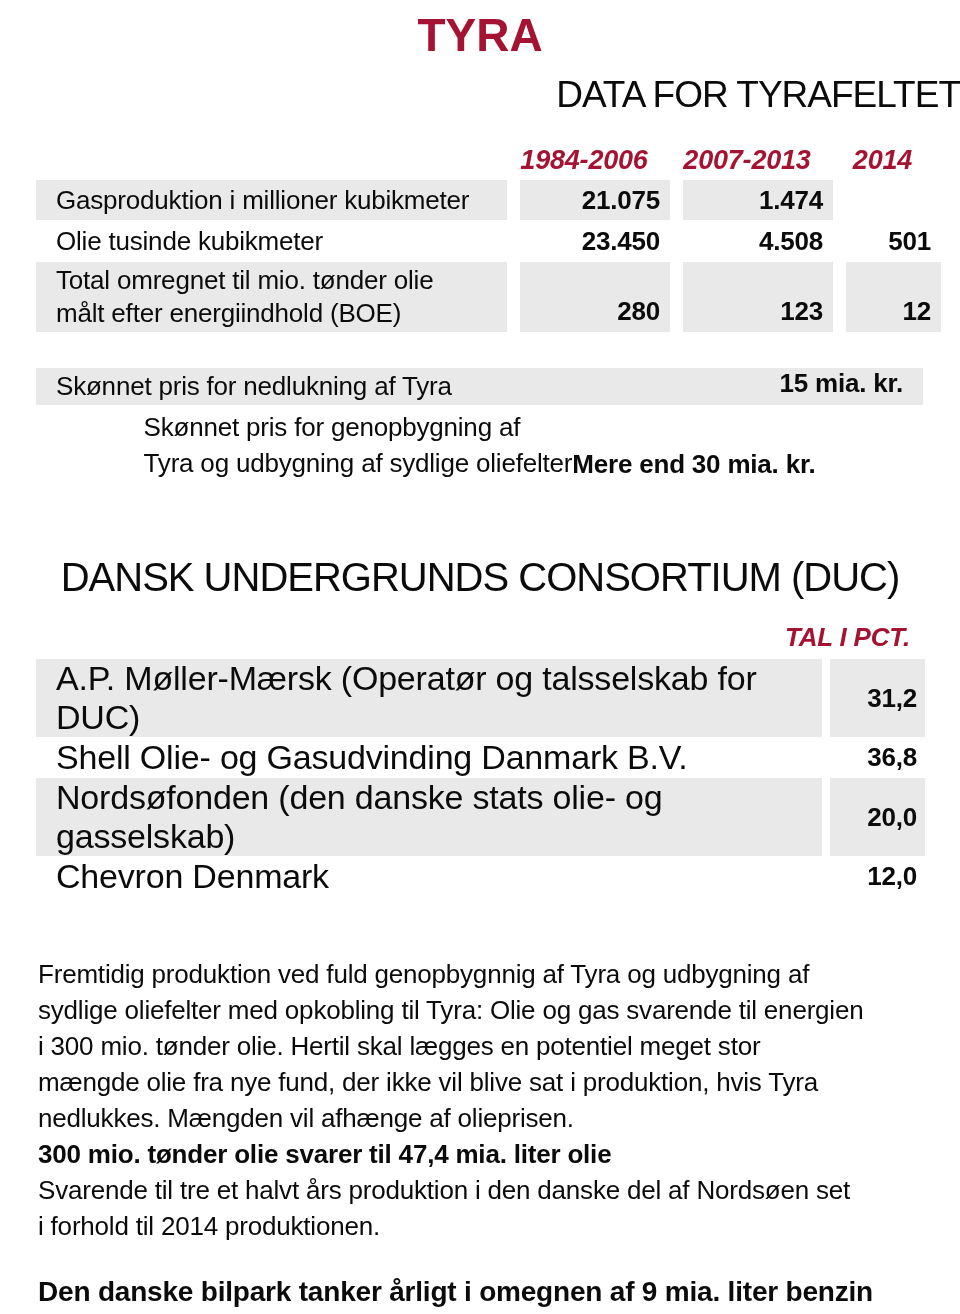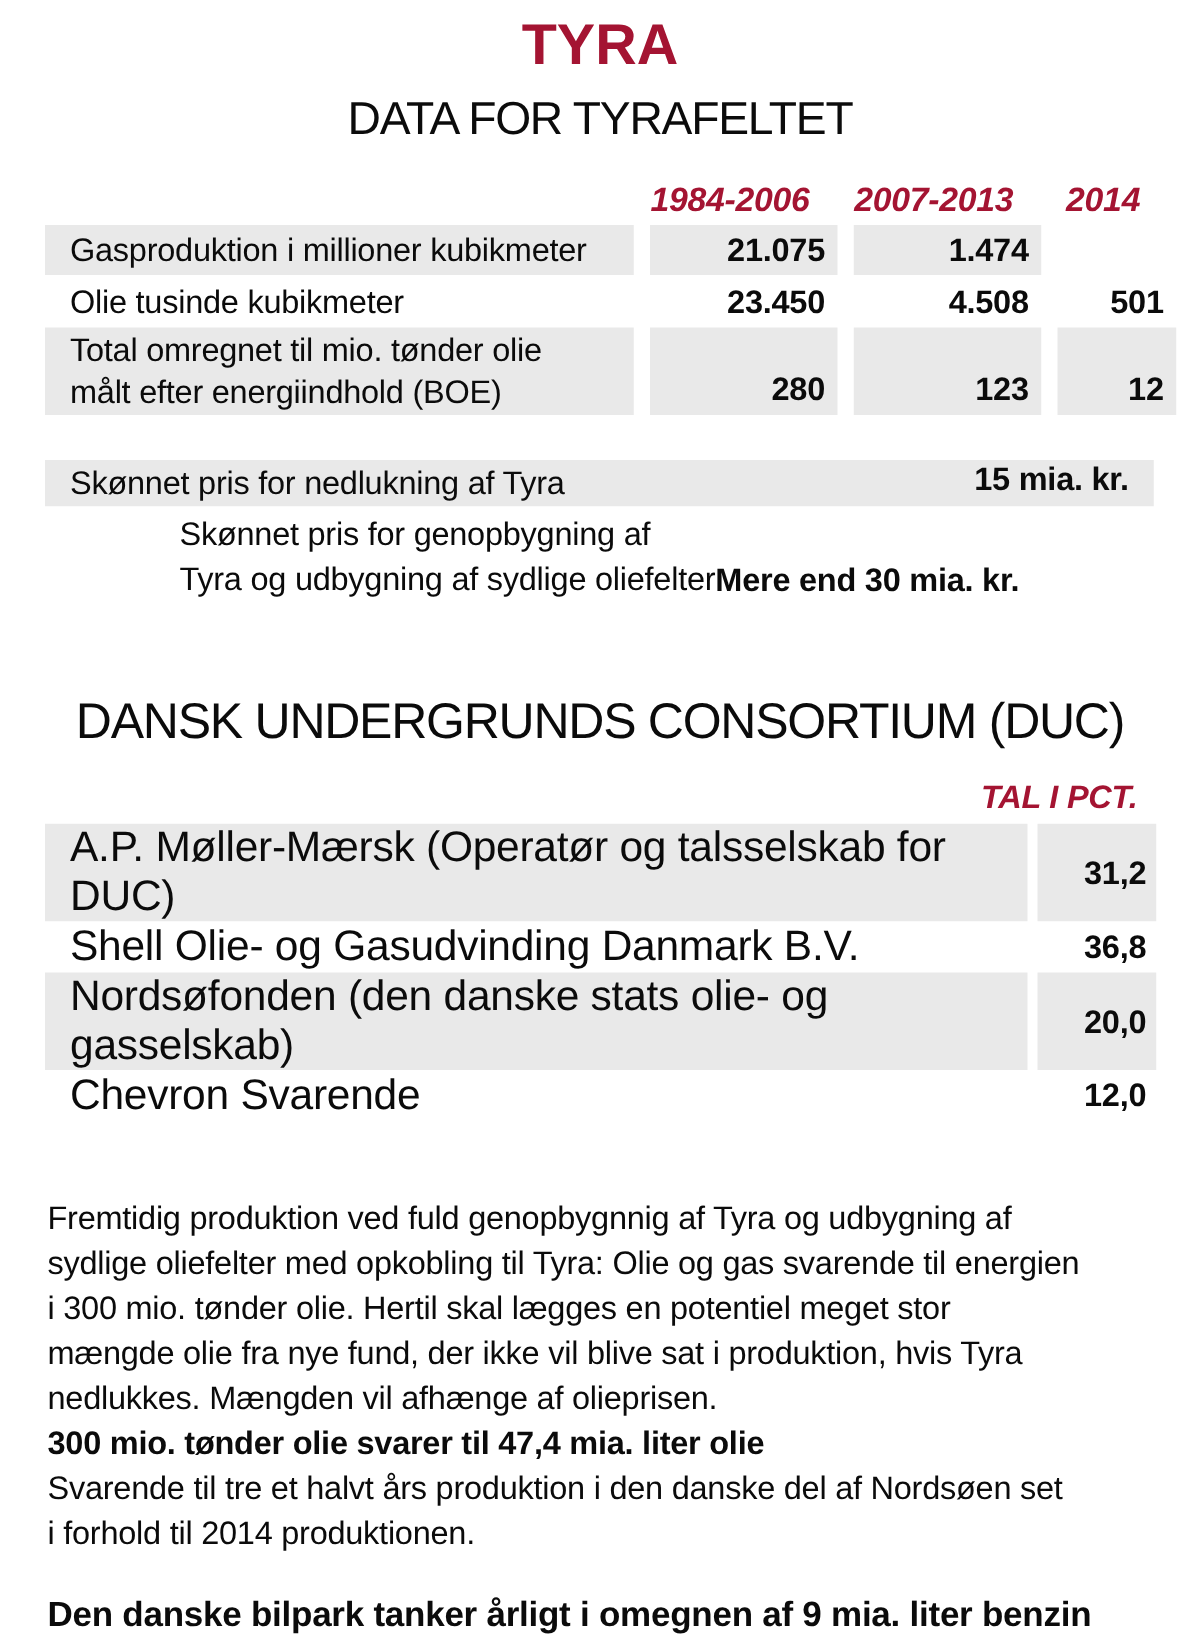--- a/index.html
+++ b/index.html
@@ -11,21 +11,21 @@
   .page{
     width:960px;height:1314px;background:#fff;overflow:hidden;
     font-family:"Liberation Sans","DejaVu Sans",sans-serif;
     color:var(--ink);letter-spacing:-0.2px;position:relative;
   }
   .title{
     margin:0;padding-top:8px;text-align:center;
     font-size:46px;font-weight:bold;color:var(--red);letter-spacing:0;
   }
   .subtitle{
-    margin:12px 0 0;text-align:center;
+    margin:12px 0 0;text-align:right;
     font-size:37px;font-weight:400;letter-spacing:-1px;
   }
   
   .prod-table{margin:26px 0 0 36px;width:905px;}
   .grid4{display:grid;grid-template-columns:471px 150px 150px 95px;column-gap:13px;}
   .years{height:34px;align-items:end;margin-bottom:4px;}
   .years .yh{
     grid-row:1;display:flex;justify-content:center;padding-right:22px;
     font-size:27px;font-weight:bold;font-style:italic;color:var(--red);
   }
@@ -139,21 +139,21 @@
     </div>
     <div class="drow">
       <div class="lab">Shell Olie- og Gasudvinding Danmark B.V.</div>
       <div class="num">36,8</div>
     </div>
     <div class="drow gray">
       <div class="lab">Nordsøfonden (den danske stats olie- og gasselskab)</div>
       <div class="num">20,0</div>
     </div>
     <div class="drow">
-      <div class="lab">Chevron Svarende</div>
+      <div class="lab">Chevron Denmark</div>
       <div class="num">12,0</div>
     </div>
   </div>
 
   <div class="body-text">
     <div class="para">Fremtidig produktion ved fuld genopbygnnig af Tyra og udbygning af
 sydlige oliefelter med opkobling til Tyra: Olie og gas svarende til energien
 i 300 mio. tønder olie. Hertil skal lægges en potentiel meget stor
 mængde olie fra nye fund, der ikke vil blive sat i produktion, hvis Tyra
 nedlukkes. Mængden vil afhænge af olieprisen.</div>

